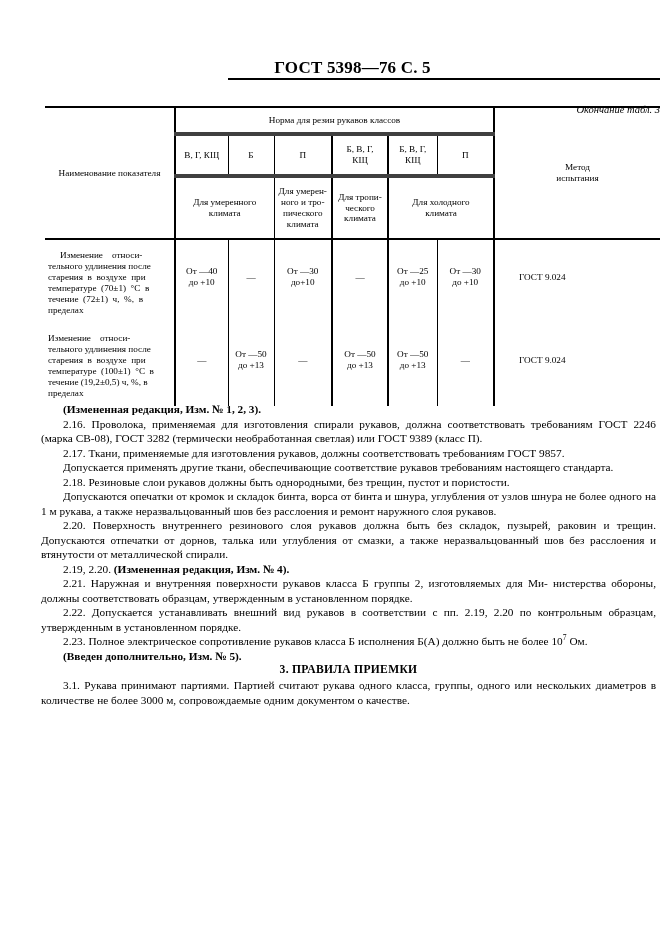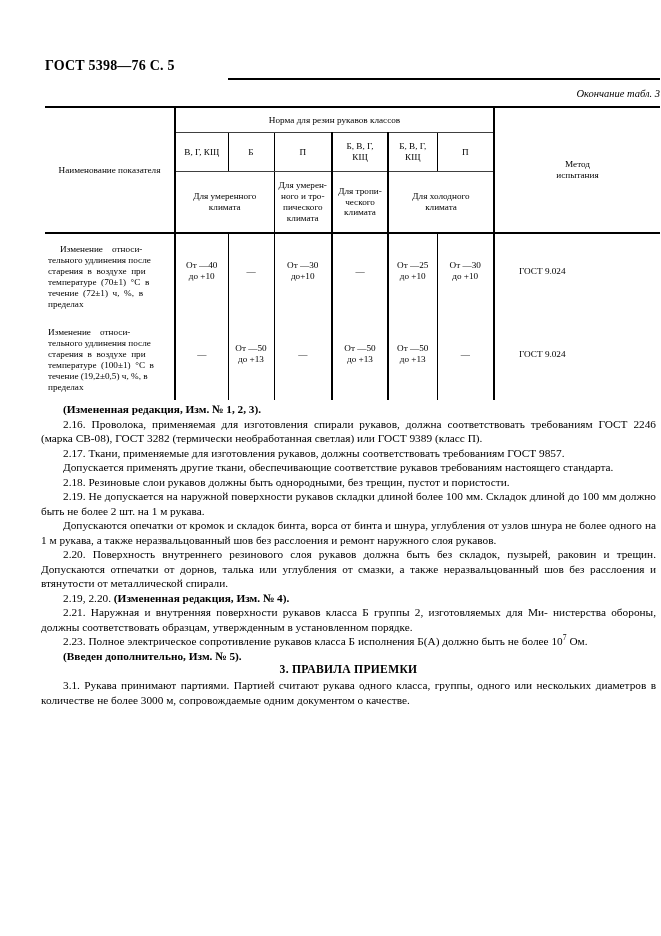--- a/index.html
+++ b/index.html
@@ -22,37 +22,37 @@
     height: 936px;
     background: #ffffff;
   }
 
   
   .running-head {
     position: absolute;
     left: 45px;
     top: 58px;
     width: 615px;
-    text-align: left;
-    font-size: 14px;
+    text-align: center;
+    font-size: 17px;
     font-weight: bold;
     letter-spacing: 0.2px;
   }
   .head-rule {
     position: absolute;
     left: 228px;
     top: 78px;
     width: 432px;
     height: 2px;
     background: #000;
   }
   .table-caption {
     position: absolute;
     left: 45px;
-    top: 88px;
+    top: 104px;
     width: 615px;
     text-align: right;
     font-size: 10.5px;
     font-style: italic;
   }
 
   
   .tbl-wrap {
     position: absolute;
     left: 45px;
@@ -65,21 +65,21 @@
     table-layout: fixed;
     font-size: 9.2px;
   }
   table.gost td {
     vertical-align: middle;
     padding: 1px 3px;
     line-height: 1.18;
   }
   .b-top    { border-top: 2px solid #000; }
   .b-bot    { border-bottom: 2px solid #000; }
-  .b-bot1   { border-bottom: 1px solid #404040; margin-top: 36px; }
+  .b-bot1   { border-bottom: 4px solid #404040; margin-top: 36px; }
   .b-right  { border-right: 1px solid #000; }
   .b-left2  { border-left: 2px solid #000; }
   .b-right2 { border-right: 2px solid #000; }
   .ctr  { text-align: center; }
   .just { text-align: justify; text-align-last: left; font-family: Liberation Serif, serif; }
   .mid  { vertical-align: middle; }
   .bot  { vertical-align: bottom; }
   .topv { vertical-align: top; }
   .ind  { text-indent: 12px; }
 
@@ -260,30 +260,30 @@
 
     <p class="p-ind gap-before">2.16. Проволока, применяемая для изготовления спирали рукавов, должна соответствовать требованиям ГОСТ 2246 (марка СВ-08), ГОСТ 3282 (термически необработанная светлая) или ГОСТ 9389 (класс П).</p>
 
     <p class="p-ind">2.17. Ткани, применяемые для изготовления рукавов, должны соответствовать требованиям ГОСТ 9857.</p>
 
     <p class="p-ind">Допускается применять другие ткани, обеспечивающие соответствие рукавов требованиям настоящего стандарта.</p>
 
 
     <p class="p-ind">2.18. Резиновые слои рукавов должны быть однородными, без трещин, пустот и пористости.</p>
 
-    <p class="p-ind">2.19. Не допускается на наружной поверхности рукавов складки длиной более 100 мм. Складок длиной до 100 мм должно быть не более 2 шт. на 1 м рукава.</p>
 
     <p class="p-ind">Допускаются опечатки от кромок и складок бинта, ворса от бинта и шнура, углубления от узлов шнура не более одного на 1 м рукава, а также неразвальцованный шов без расслоения и ремонт наружного слоя рукавов.</p>
 
     <p class="p-ind">2.20. Поверхность внутреннего резинового слоя рукавов должна быть без складок, пузырей, раковин и трещин. Допускаются отпечатки от дорнов, талька или углубления от смазки, а также неразвальцованный шов без расслоения и втянутости от металлической спирали.</p>
 
     <p class="p-ind"><span>2.19, 2.20. </span><b>(Измененная редакция, Изм. № 4).</b></p>
 
     <p class="p-ind">2.21. Наружная и внутренняя поверхности рукавов класса Б группы 2, изготовляемых для Ми- нистерства обороны,  должны соответствовать образцам, утвержденным в установленном порядке.</p>
 
+    <p class="p-ind">2.22. Допускается устанавливать внешний вид рукавов в соответствии с пп. 2.19, 2.20 по контрольным образцам, утвержденным в установленном порядке.</p>
 
 
     <p class="p-ind"><span>2.23. Полное электрическое сопротивление рукавов класса Б исполнения Б(А) должно быть не более 10</span><sup>7</sup><span> Ом.</span></p>
 
     <p class="p-bold">(Введен дополнительно, Изм. № 5).</p>
 
     <p class="sec-title">3.  ПРАВИЛА ПРИЕМКИ</p>
 
     <p class="p-ind">3.1. Рукава принимают партиями. Партией считают рукава одного класса, группы, одного или нескольких диаметров в количестве не более 3000 м, сопровождаемые одним документом о качестве.</p>
 

